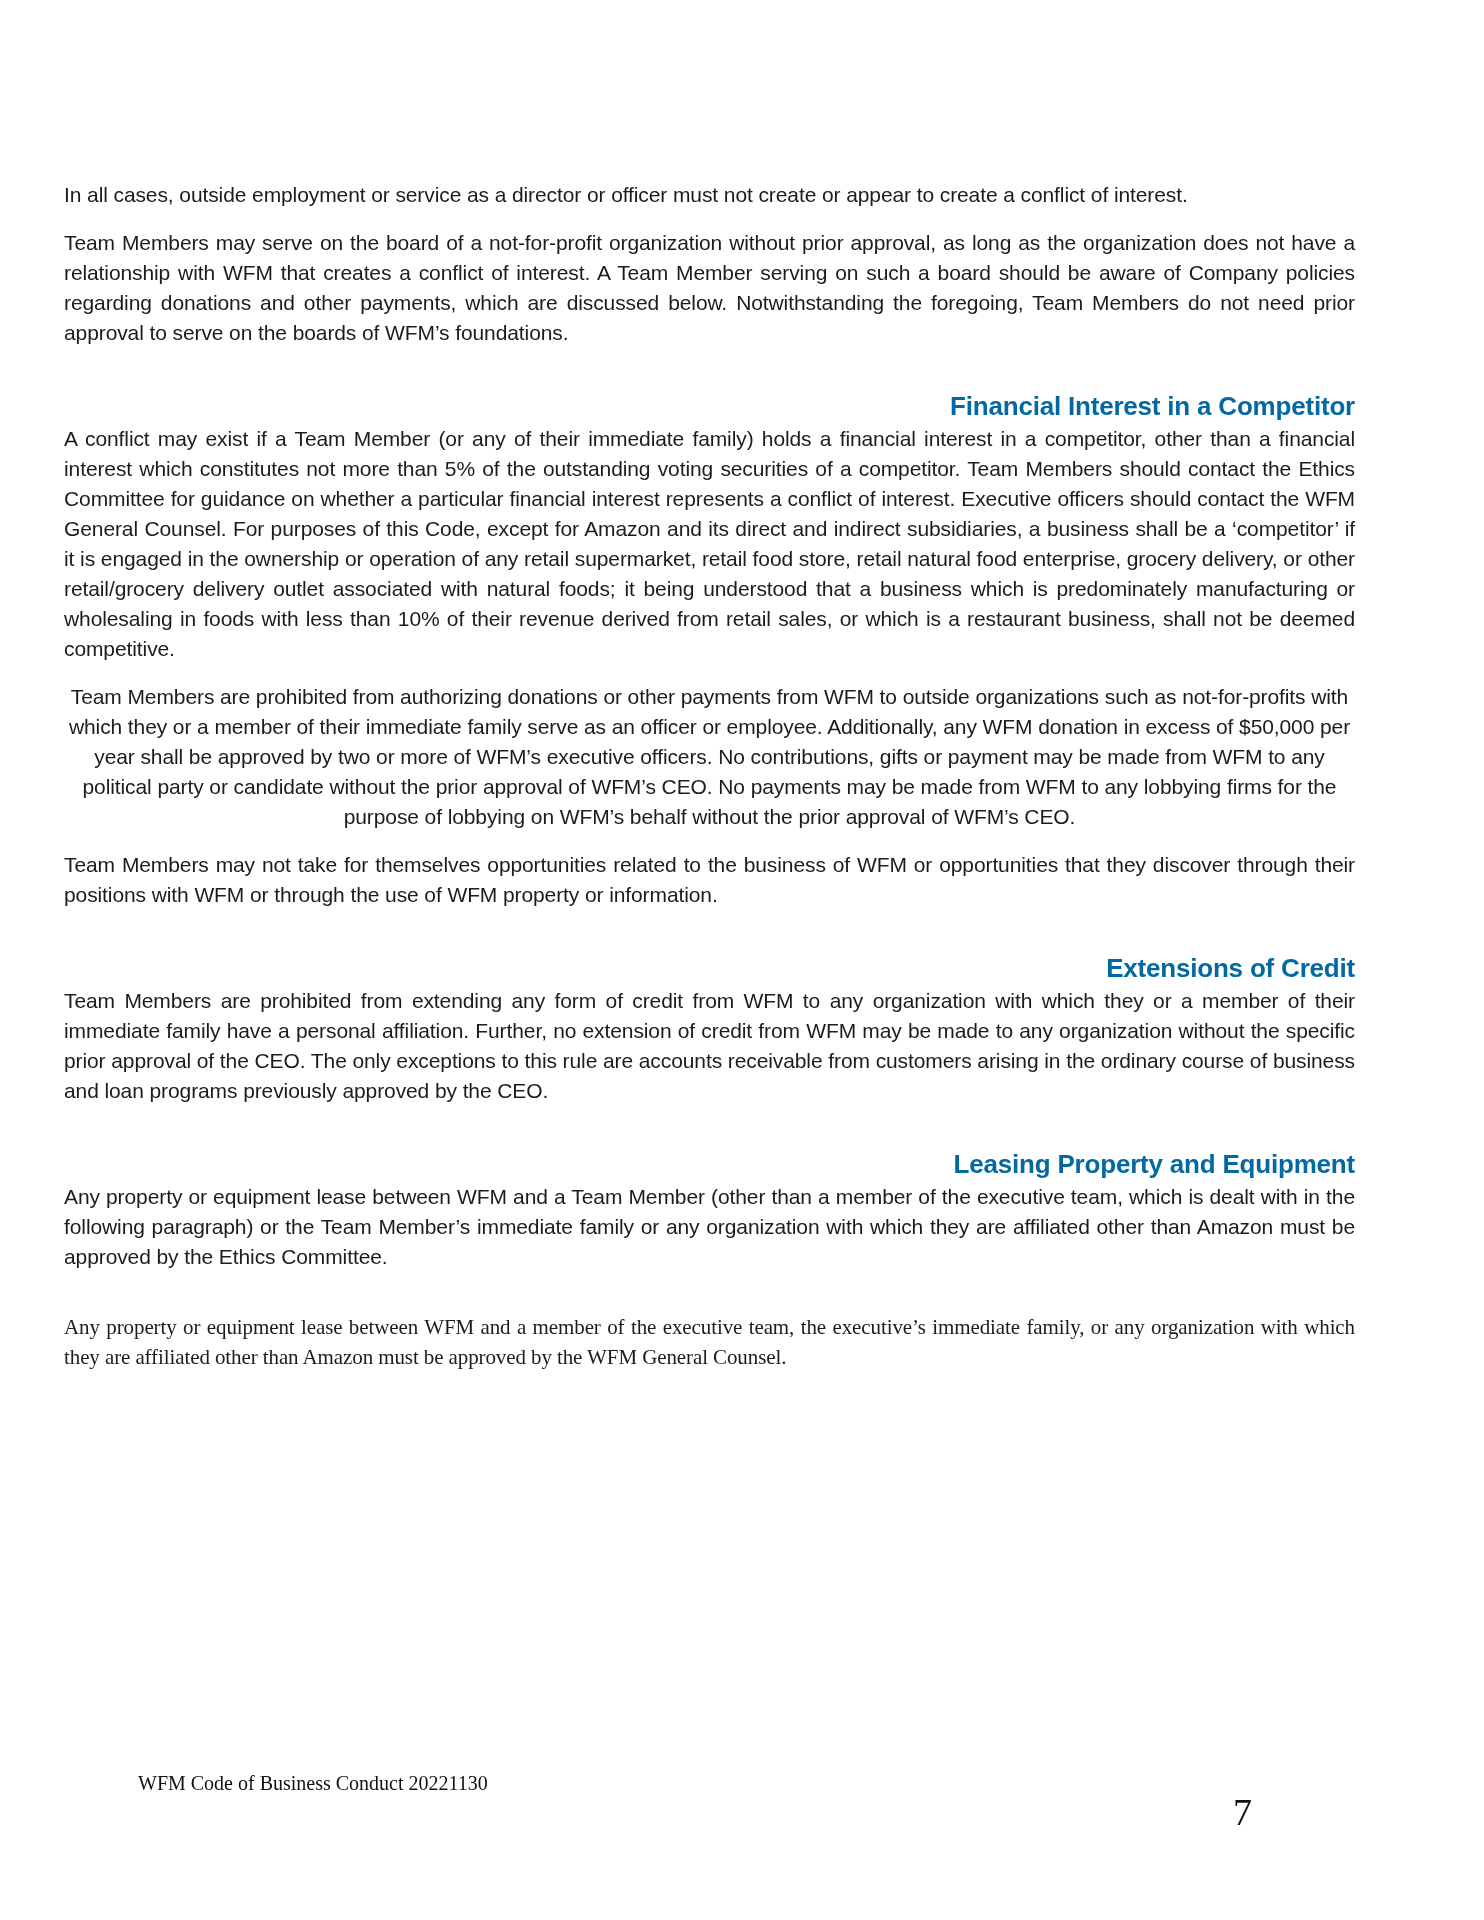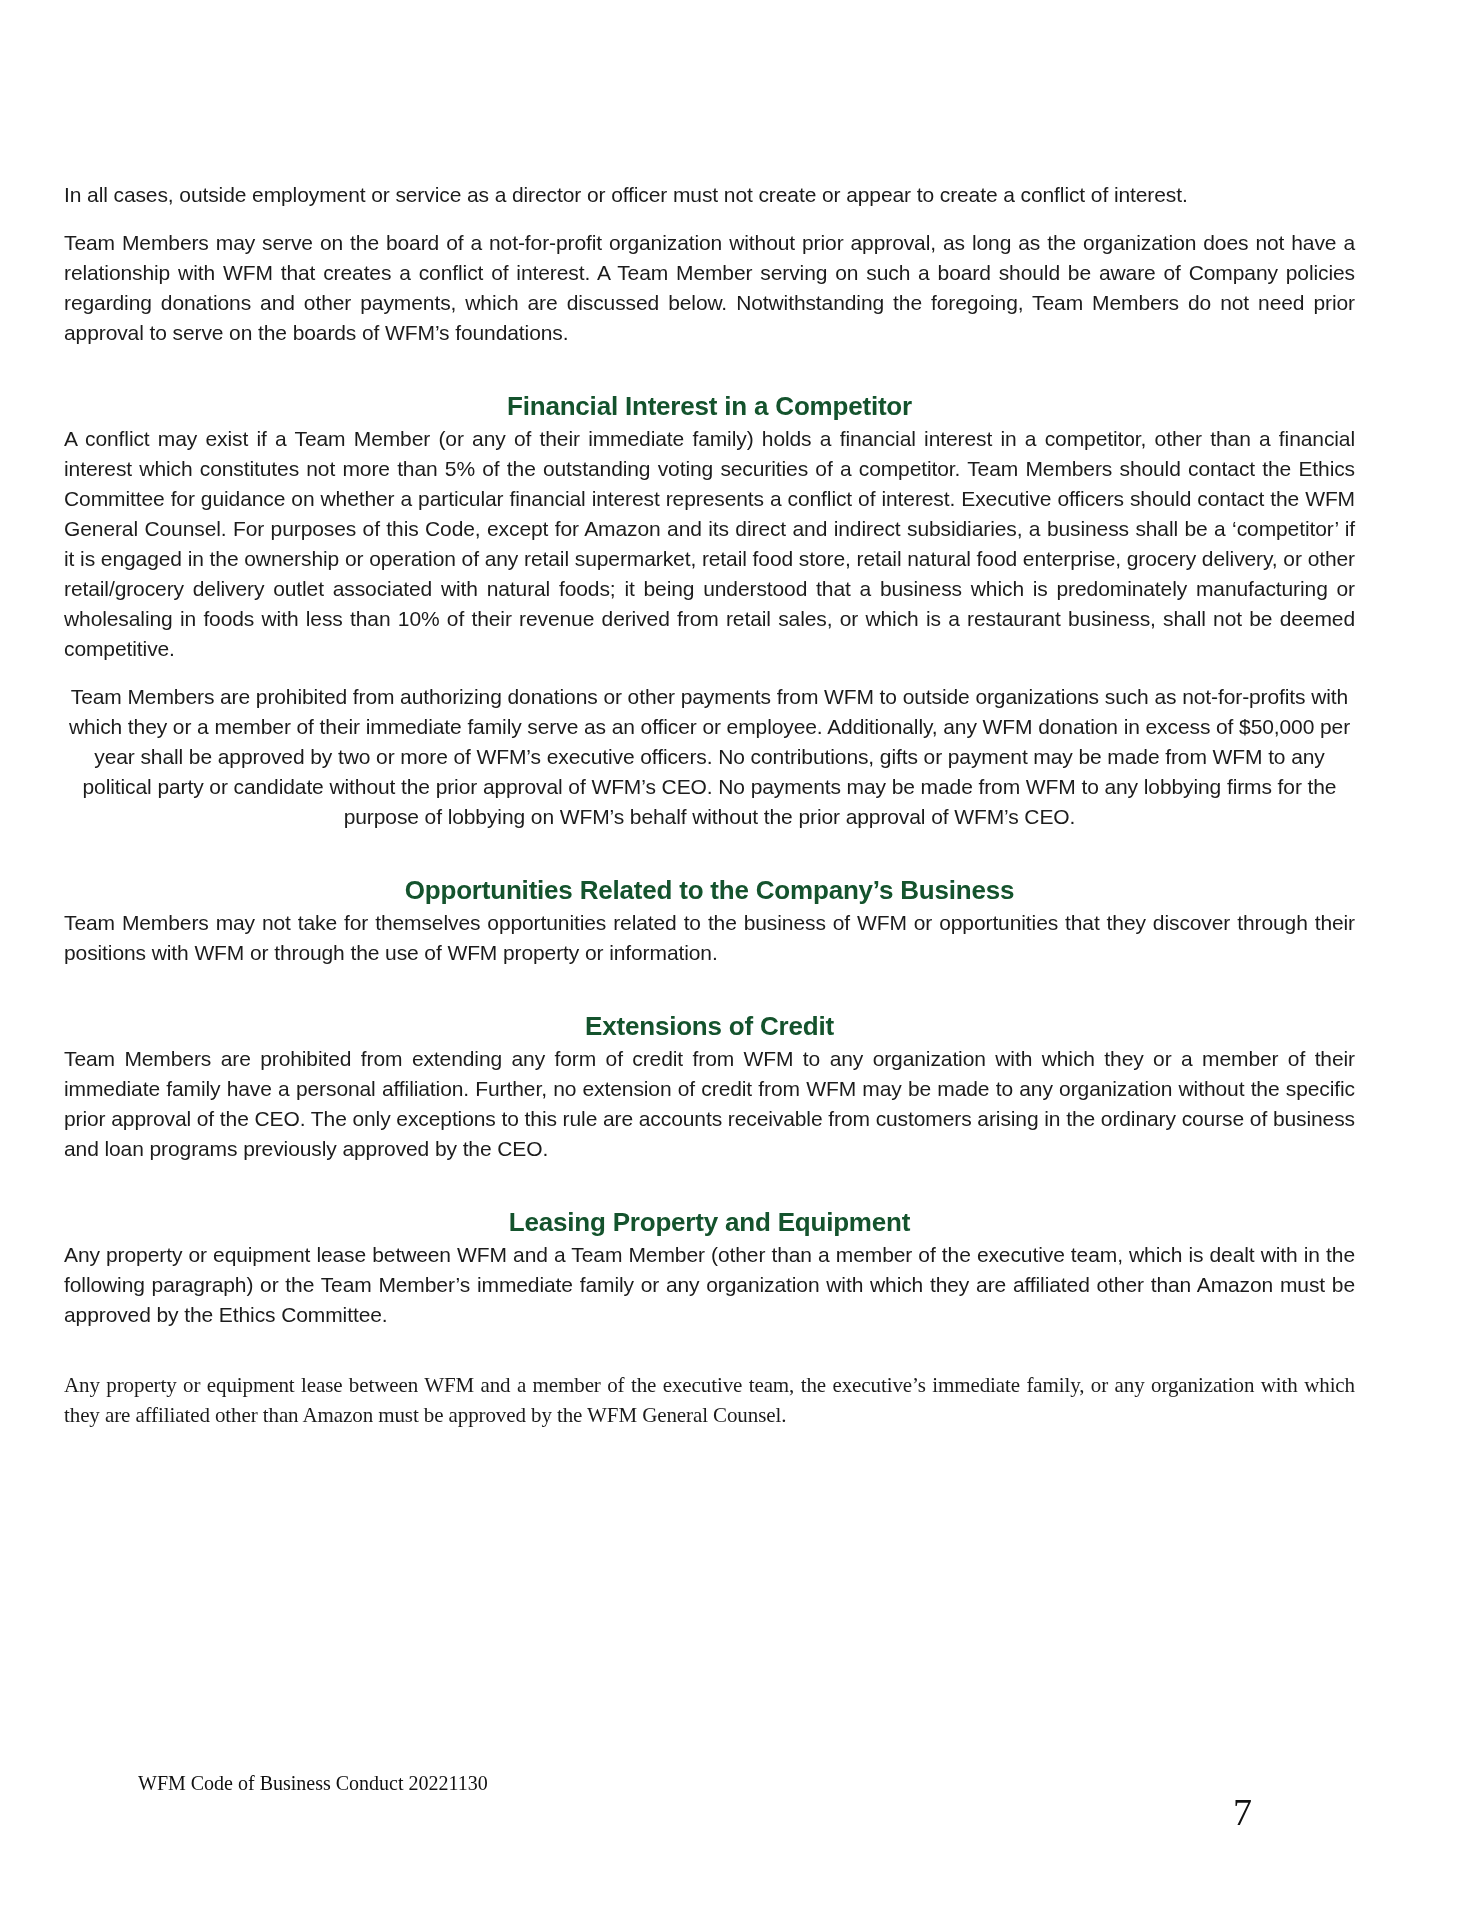--- a/index.html
+++ b/index.html
@@ -29,24 +29,24 @@
     text-align: center;
   }
   .body-par.spaced-before {
     margin-top: 40px;
     font-family: Liberation Serif, serif;
   }
   .section-heading {
     font-size: 26px;
     line-height: 32px;
     font-weight: bold;
-    color: #14532d;
+    color: #0369a1;
     letter-spacing: -0.2px;
     margin: 42px 0 2px 0;
-    text-align: center;
+    text-align: right;
   }
   .footer-doc-id {
     position: absolute;
     left: 138px;
     top: 1770px;
     font-family: "Liberation Serif", serif;
     font-size: 20px;
     line-height: 26px;
     color: #111111;
   }
@@ -67,21 +67,20 @@
 
   <p class="body-par">In all cases, outside employment or service as a director or officer must not create or appear to create a conflict of interest.</p>
 
   <p class="body-par">Team Members may serve on the board of a not-for-profit organization without prior approval, as long as the organization does not have a relationship with WFM that creates a conflict of interest. A Team Member serving on such a board should be aware of Company policies regarding donations and other payments, which are discussed below. Notwithstanding the foregoing, Team Members do not need prior approval to serve on the boards of WFM’s foundations.</p>
 
   <h2 class="section-heading">Financial Interest in a Competitor</h2>
   <p class="body-par">A conflict may exist if a Team Member (or any of their immediate family) holds a financial interest in a competitor, other than a financial interest which constitutes not more than 5% of the outstanding voting securities of a competitor. Team Members should contact the Ethics Committee for guidance on whether a particular financial interest represents a conflict of interest. Executive officers should contact the WFM General Counsel. For purposes of this Code, except for Amazon and its direct and indirect subsidiaries, a business shall be a ‘competitor’ if it is engaged in the ownership or operation of any retail supermarket, retail food store, retail natural food enterprise, grocery delivery, or other retail/grocery delivery outlet associated with natural foods; it being understood that a business which is predominately manufacturing or wholesaling in foods with less than 10% of their revenue derived from retail sales, or which is a restaurant business, shall not be deemed competitive.</p>
 
   <p class="body-par align-left">Team Members are prohibited from authorizing donations or other payments from WFM to outside organizations such as not-for-profits with which they or a member of their immediate family serve as an officer or employee. Additionally, any WFM donation in excess of $50,000 per year shall be approved by two or more of WFM’s executive officers. No contributions, gifts or payment may be made from WFM to any political party or candidate without the prior approval of WFM’s CEO. No payments may be made from WFM to any lobbying firms for the purpose of lobbying on WFM’s behalf without the prior approval of WFM’s CEO.</p>
 
-  <h2 class="section-heading">Opportunities Related to the Company’s Business</h2>
   <p class="body-par">Team Members may not take for themselves opportunities related to the business of WFM or opportunities that they discover through their positions with WFM or through the use of WFM property or information.</p>
 
   <h2 class="section-heading">Extensions of Credit</h2>
   <p class="body-par">Team Members are prohibited from extending any form of credit from WFM to any organization with which they or a member of their immediate family have a personal affiliation. Further, no extension of credit from WFM may be made to any organization without the specific prior approval of the CEO. The only exceptions to this rule are accounts receivable from customers arising in the ordinary course of business and loan programs previously approved by the CEO.</p>
 
   <h2 class="section-heading">Leasing Property and Equipment</h2>
   <p class="body-par">Any property or equipment lease between WFM and a Team Member (other than a member of the executive team, which is dealt with in the following paragraph) or the Team Member’s immediate family or any organization with which they are affiliated other than Amazon must be approved by the Ethics Committee.</p>
   <p class="body-par spaced-before">Any property or equipment lease between WFM and a member of the executive team, the executive’s immediate family, or any organization with which they are affiliated other than Amazon must be approved by the WFM General Counsel.</p>
 
   <div class="footer-doc-id">WFM Code of Business Conduct 20221130</div>

